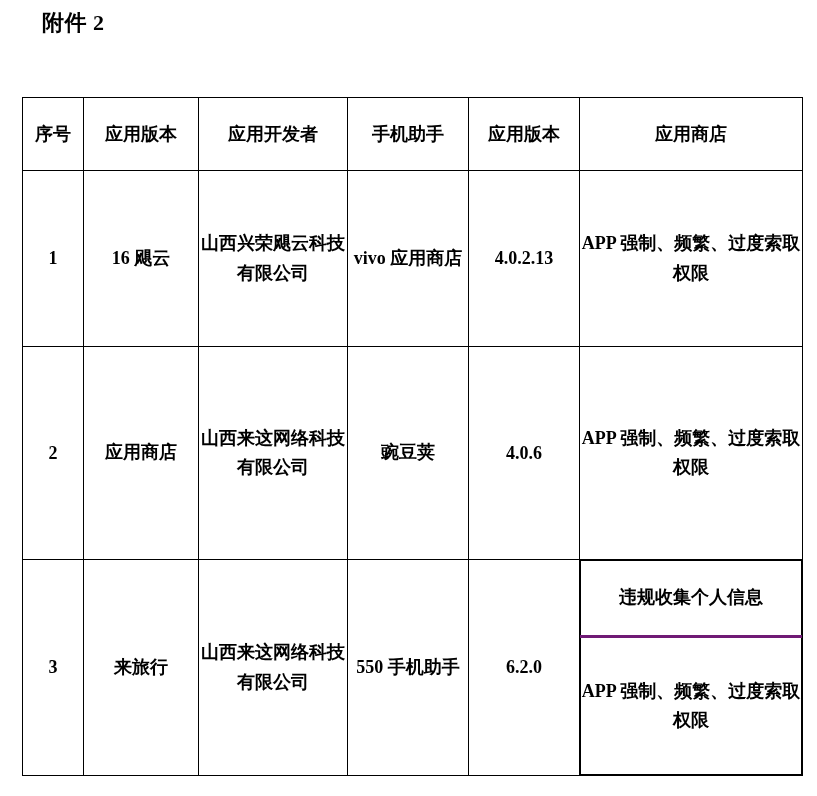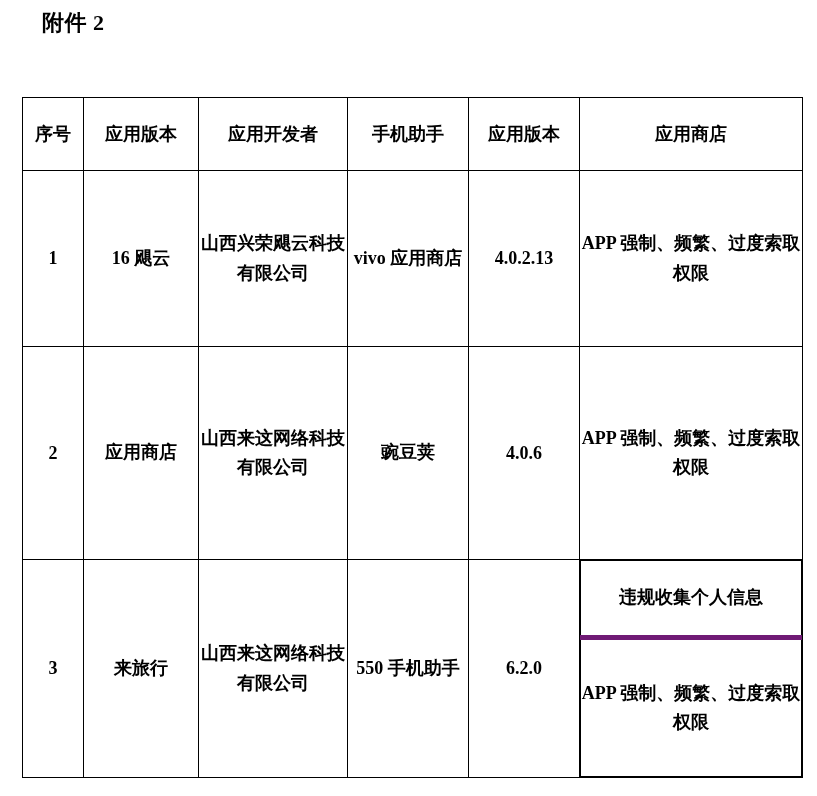--- a/index.html
+++ b/index.html
@@ -94,21 +94,21 @@
   .issue-split td {
     border: 0;
     text-align: left;
     padding: 8px 10px;
     font-size: 21px;
     font-weight: 700;
     line-height: 1.62;
     vertical-align: middle;
   }
   .issue-split tr.first td {
-    border-bottom: 5px solid #701a75;
+    border-bottom: 3px solid #701a75;
     height: 74px;
   }
   .issue-split tr.second td {
     height: 136px;
   }
 </style>
 </head>
 <body>
 
 <div class="page">

